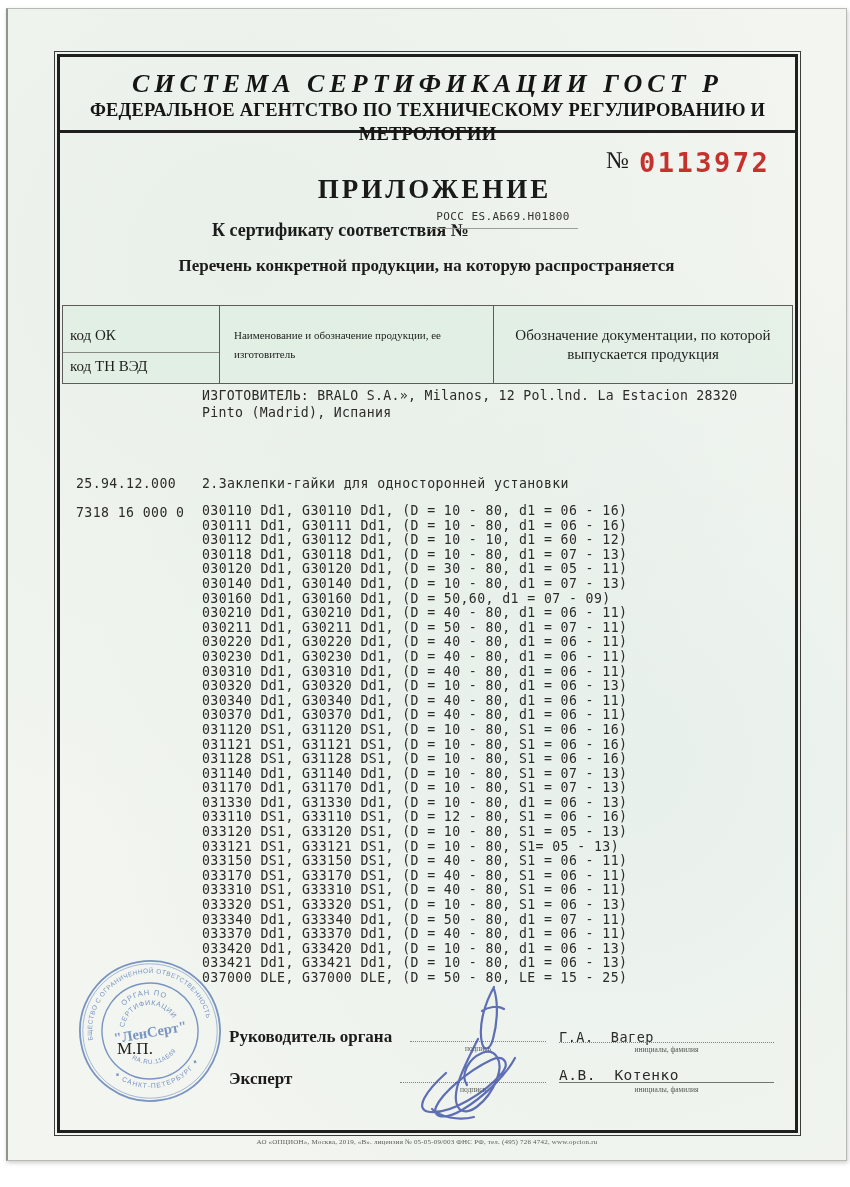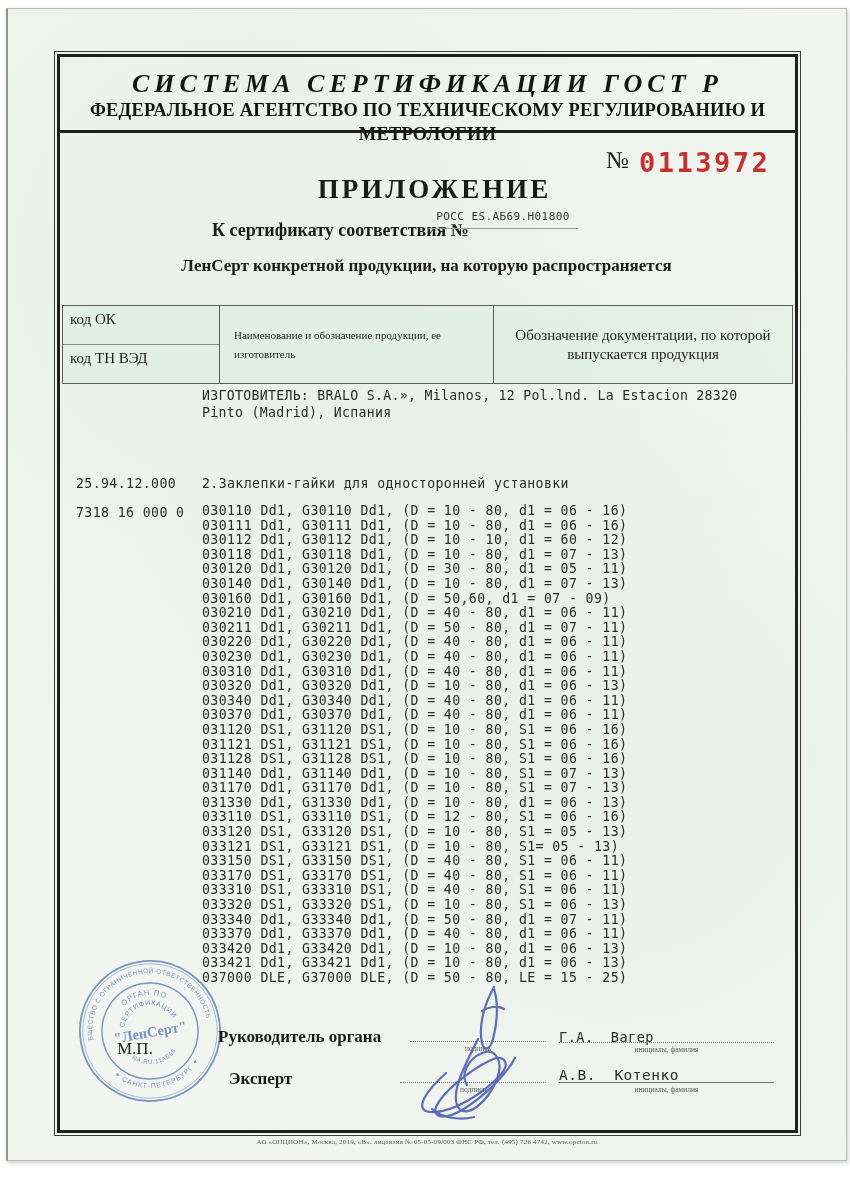--- a/index.html
+++ b/index.html
@@ -19,21 +19,21 @@
   .num-block{left:598px;top:138px;display:flex;align-items:flex-start;}
   .num-sign{font-size:24px;color:#1c1c1b;margin-right:10px;}
   .num-value{font-family:"DejaVu Sans Mono",monospace;font-size:27px;font-weight:bold;letter-spacing:2.5px;color:#c5322e;}
   .doc-title{left:54px;top:165px;width:745px;text-align:center;font-size:27px;font-weight:bold;letter-spacing:3px;color:#1a1a19;}
   .cert-label{left:204px;top:211px;font-size:18px;font-weight:bold;color:#1c1c1b;}
   .cert-value{left:420px;top:201px;width:150px;text-align:center;font-family:"DejaVu Sans Mono",monospace;font-size:11px;letter-spacing:0.4px;color:#33332f;padding-bottom:5px;border-bottom:1px solid #9aa096;}
   .subtitle{left:46px;top:248px;width:745px;text-align:center;font-size:17px;font-weight:bold;color:#1c1c1b;line-height:17.5px;}
   .ptable{left:54px;top:296px;width:729px;height:77px;border:1px solid #5c5c58;display:flex;background:rgba(205,232,215,0.28);}
   .ptable .c1{width:156px;border-right:1px solid #5c5c58;display:flex;flex-direction:column;}
   .ptable .c1 .cell{flex:1;padding:5px 0 0 7px;font-size:15px;color:#1e1e1c;}
-  .ptable .c1 .cell:first-child{border-bottom:1px solid #8a8a85;}
+  .ptable .c1 .cell:first-child{border-bottom:1px solid #8a8a85;margin-top:16px;}
   .ptable .c2{width:274px;border-right:1px solid #5c5c58;display:flex;align-items:center;justify-content:center;text-align:left;font-size:11px;color:#1e1e1c;line-height:19px;padding:0 14px;box-sizing:border-box;}
   .ptable .c3{flex:1;display:flex;align-items:center;justify-content:center;text-align:center;font-size:15px;color:#1e1e1c;line-height:19px;padding:0 10px;box-sizing:border-box;}
   .mono{font-family:"DejaVu Sans Mono",monospace;color:#2b2b28;}
   .manufacturer{left:194px;top:378px;font-size:13.2px;letter-spacing:0.3px;line-height:17px;}
   .code-ok{left:68px;top:467px;font-size:13.2px;letter-spacing:0.4px;}
   .prod-title{left:194px;top:467px;font-size:13.2px;letter-spacing:0.4px;}
   .code-tnved{left:68px;top:496px;font-size:13.2px;letter-spacing:0.4px;}
   .prod-lines{left:194px;top:495px;font-size:13.2px;letter-spacing:0.4px;line-height:14.6px;}
   .prod-lines div{height:14.6px;white-space:pre;}
   .stamp-svg{left:62px;top:942px;width:160px;height:160px;}
@@ -64,21 +64,21 @@
     <span class="num-sign">№</span>
     <span class="num-value">0113972</span>
   </div>
 
   <div class="abs doc-title">ПРИЛОЖЕНИЕ</div>
 
   <div class="abs cert-label">К сертификату соответствия №</div>
   <div class="abs cert-value">РОСС ES.АБ69.Н01800</div>
 
   <div class="abs subtitle">
-    <div>ЛенСерт конкретной продукции,  на которую распространяется</div>
+    <div>Перечень конкретной продукции,  на которую распространяется</div>
   </div>
 
   <div class="abs ptable">
     <div class="c1">
       <div class="cell">код ОК</div>
       <div class="cell">код ТН ВЭД</div>
     </div>
     <div class="c2">Наименование и обозначение продукции, ее изготовитель</div>
     <div class="c3">Обозначение документации, по которой выпускается продукция</div>
   </div>
@@ -154,21 +154,21 @@
       </text>
       <text x="80" y="86" font-size="14.5" font-weight="bold" text-anchor="middle" fill="#4a6fb0" font-family="Liberation Serif,serif">"ЛенСерт"</text>
       <text font-size="6.2" fill="#4a6fb0" letter-spacing="0.6" font-family="Liberation Sans,sans-serif">
         <textPath href="#arcBotIn" startOffset="50%" text-anchor="middle">RA.RU.11АБ69</textPath>
       </text>
     </g>
   </svg>
 
   <div class="abs mp-label">М.П.</div>
 
-  <div class="abs sig-label" style="left:210px;top:1018px;text-align:right;">Руководитель органа</div>
+  <div class="abs sig-label" style="left:221px;top:1018px;text-align:right;">Руководитель органа</div>
   <div class="abs sig-line" style="left:402px;top:1032px;width:136px;"></div>
   <div class="abs sig-caption" style="left:402px;top:1035px;width:136px;">подпись</div>
   <div class="abs sig-name" style="left:551px;top:1020px;">Г.А.  Вагер</div>
   <div class="abs sig-line" style="left:551px;top:1033px;width:215px;"></div>
   <div class="abs sig-caption" style="left:551px;top:1036px;width:215px;">инициалы, фамилия</div>
 
   <div class="abs sig-label" style="left:221px;top:1060px;">Эксперт</div>
   <div class="abs sig-line" style="left:392px;top:1073px;width:146px;"></div>
   <div class="abs sig-caption" style="left:392px;top:1076px;width:146px;">подпись</div>
   <div class="abs sig-name" style="left:551px;top:1058px;font-size:14.5px;">А.В.  Котенко</div>

